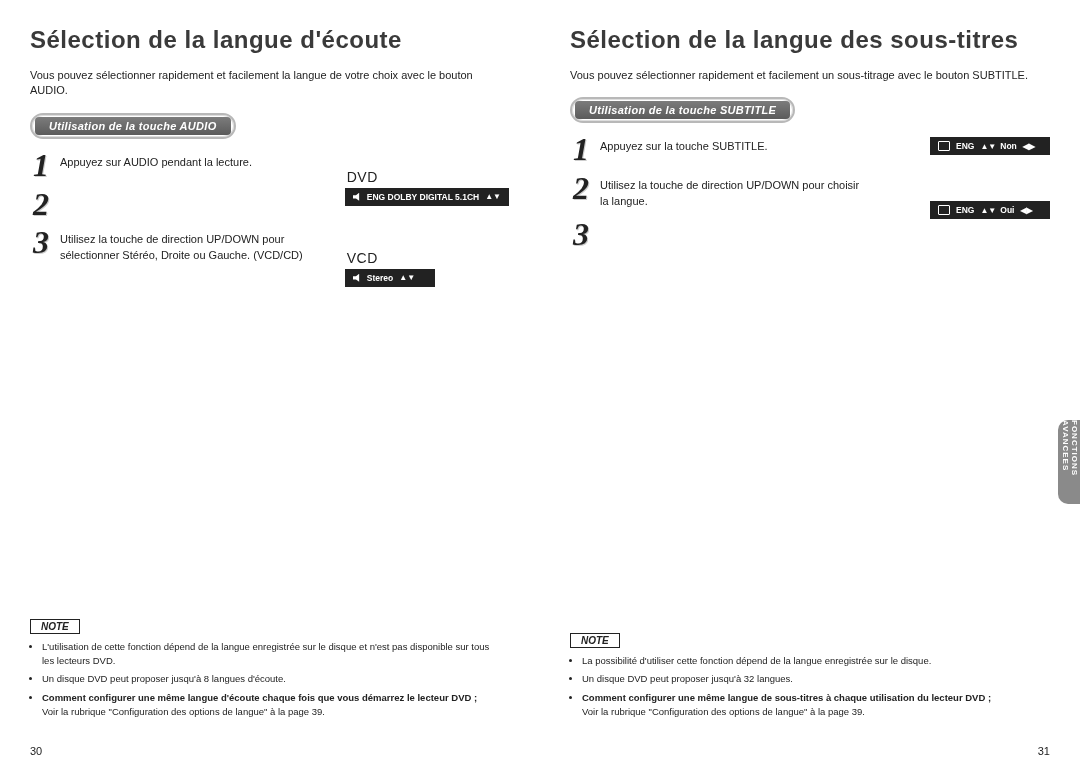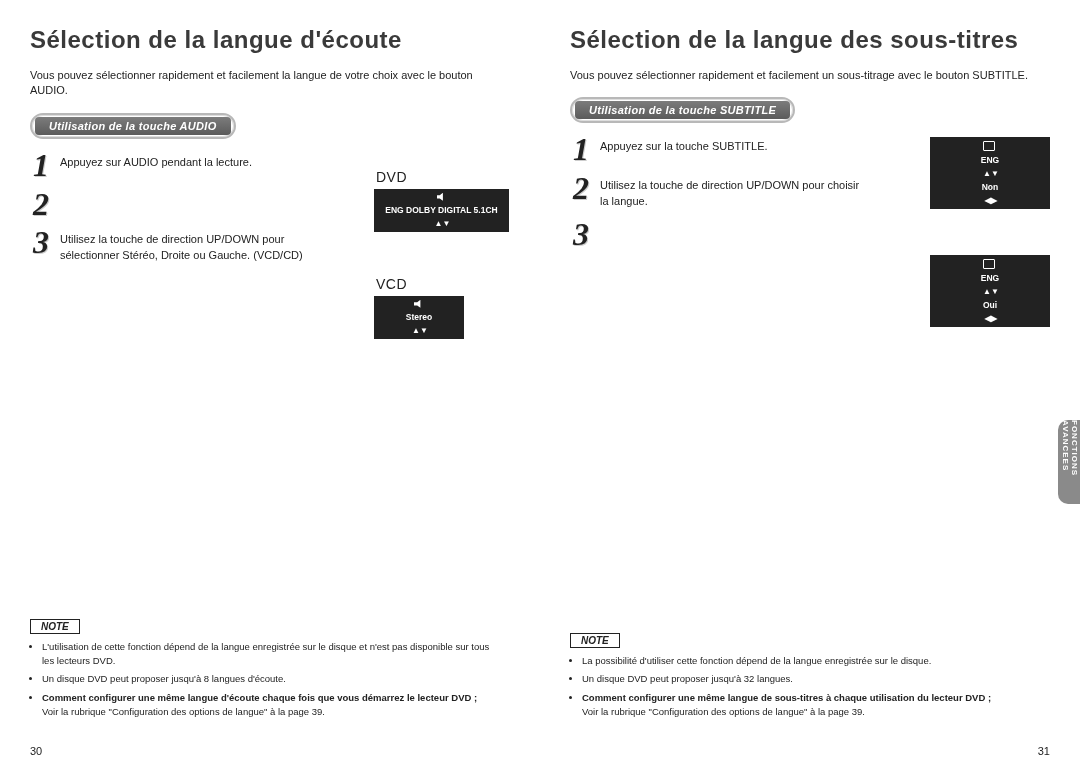--- a/index.html
+++ b/index.html
@@ -98,21 +98,20 @@
     background: #222;
     color: #fff;
     font-size: 8.5px;
     font-weight: 700;
     padding: 4px 8px;
     display: inline-flex;
     align-items: center;
     gap: 4px;
     min-width: 135px;
     box-sizing: border-box;
-    flex-direction: column;
   }
   .osd .arrow {
     font-size: 8px;
     margin-left: 2px;
   }
   .osd .sicon {
     display:inline-block;
     width:10px;height:8px;
     border:1px solid #fff;
     border-radius:1px;

